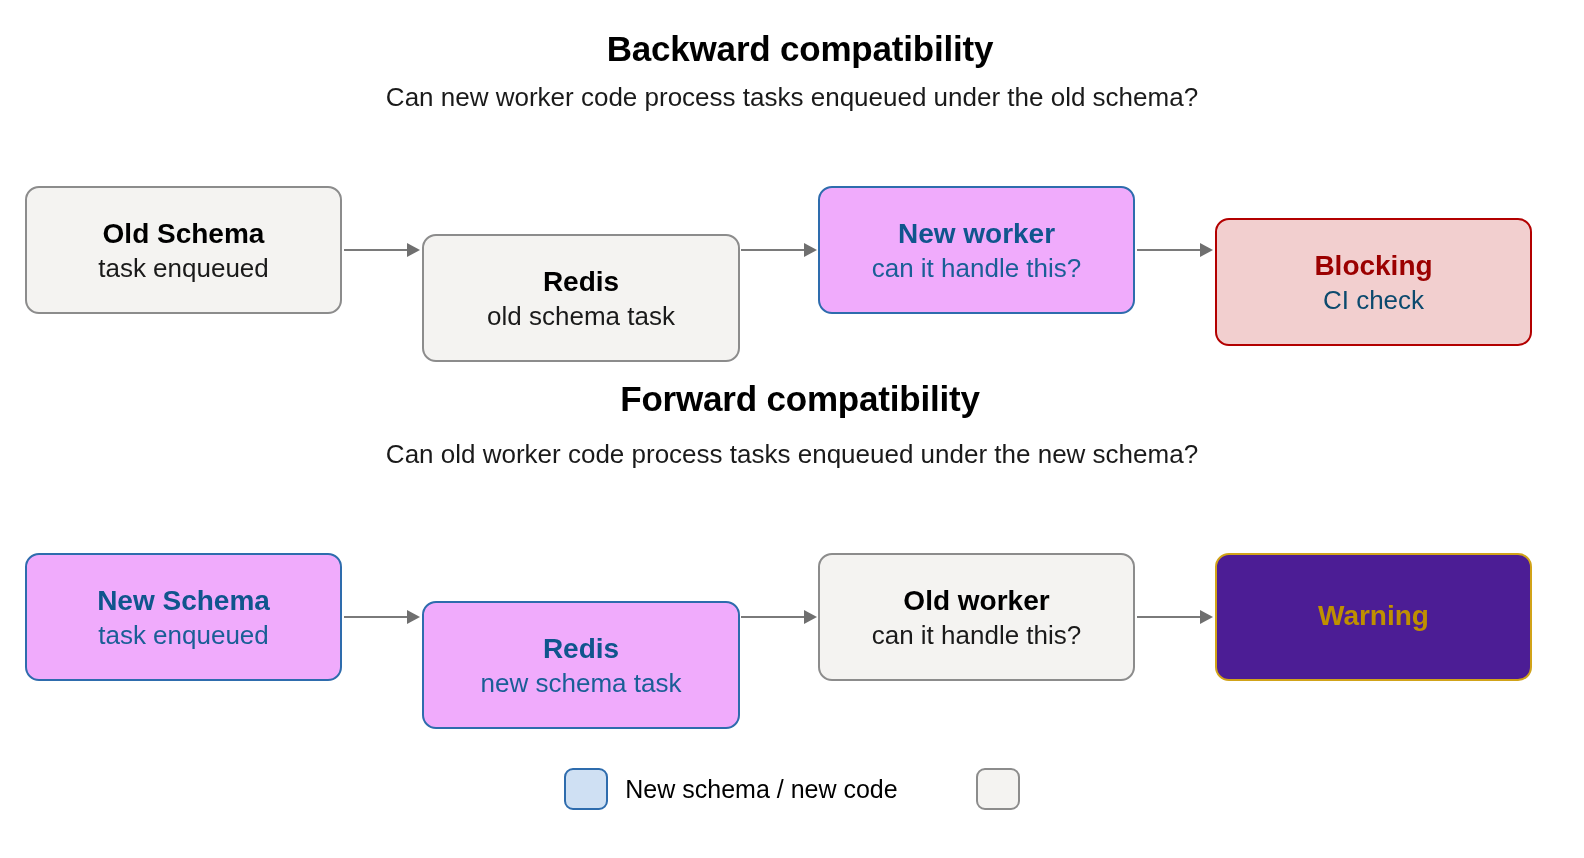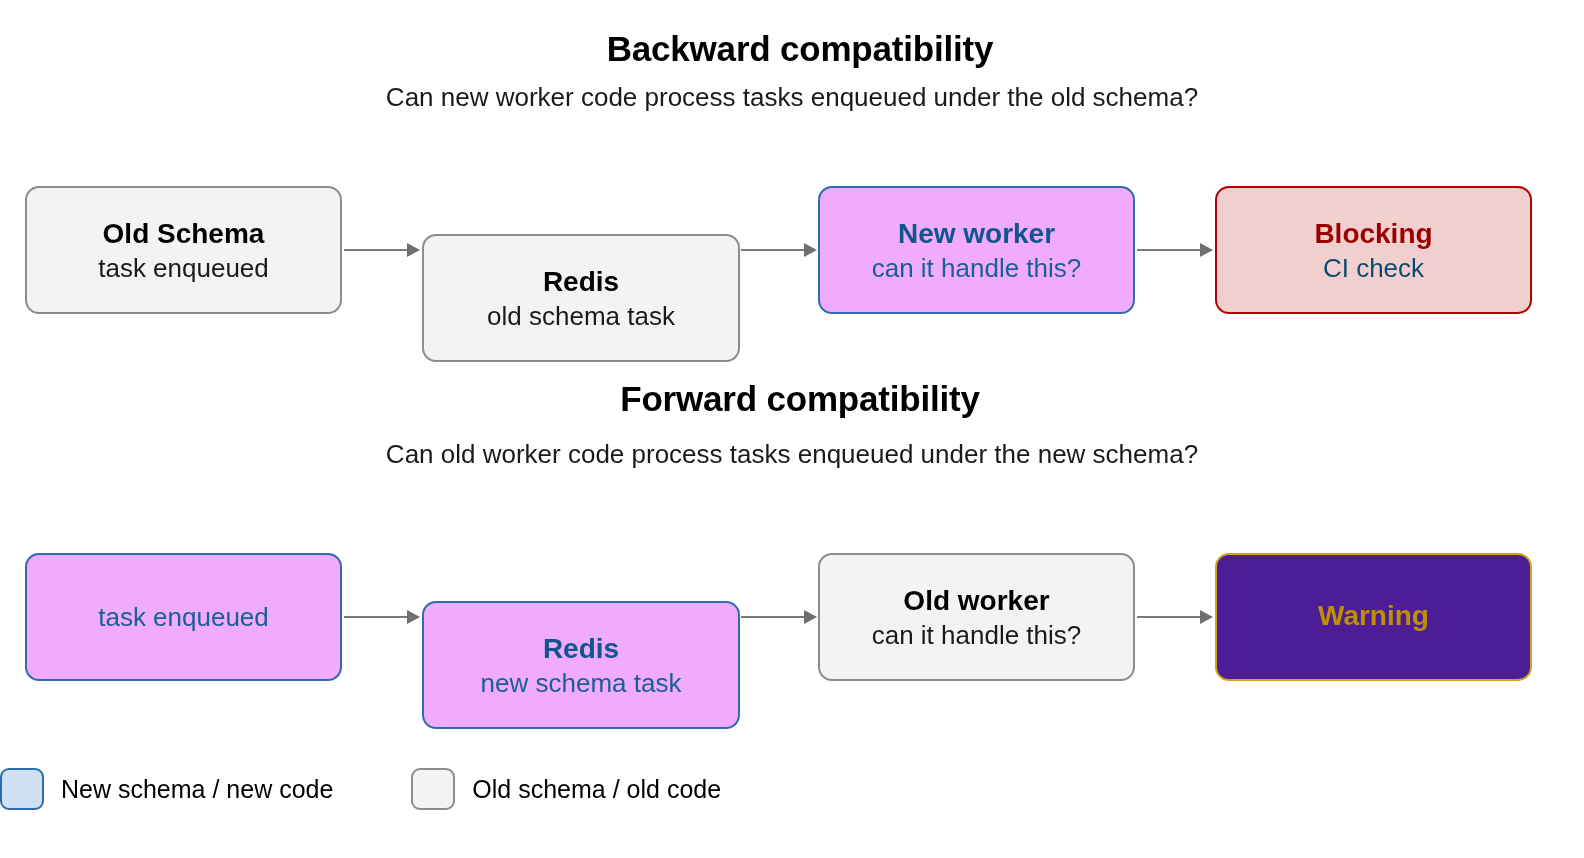--- a/index.html
+++ b/index.html
@@ -102,20 +102,21 @@
   .node.blue {
     background: #f0abfc;
     border-color: #2e6cad;
   }
   .node.blue .n-title { color: #10558d; }
   .node.blue .n-sub   { color: #1a5e96; }
 
   .node.red {
     background: #f2cfcf;
     border-color: #b30000;
+    margin-top: 32px;
   }
   .node.red .n-title { color: #9b0000; }
   .node.red .n-sub   { color: #0c4a6e; }
 
   .node.yellow {
     background: #4c1d95;
     border-color: #d1a319;
   }
   .node.yellow .n-title { color: #bf9000; }
 
@@ -150,21 +151,21 @@
   .arrow.a2 .shaft { width: 63px; }
   .arrow.a3 .shaft { width: 63px; }
 
   
   .legend {
     position: absolute;
     top: 768px;
     left: 0;
     width: 1584px;
     display: flex;
-    justify-content: flex-start;
+    justify-content: center;
     align-items: center;
     gap: 78px;
   }
   .legend-item {
     display: flex;
     align-items: center;
     gap: 17px;
   }
   .swatch {
     width: 44px;
@@ -231,20 +232,21 @@
     </div>
 
   </div>
 
   <div class="section-title" id="title-forward">Forward compatibility</div>
   <div class="section-sub" id="sub-forward">Can old worker code process tasks enqueued under the new schema?</div>
 
   <div class="row" id="row-forward">
 
     <div class="node blue col1">
+      <div class="n-title">New Schema</div>
       <div class="n-sub">task enqueued</div>
     </div>
 
     <div class="arrow a1">
       <div class="shaft"></div>
       <div class="head"></div>
     </div>
 
     <div class="node blue col2">
       <div class="n-title">Redis</div>
@@ -275,18 +277,17 @@
 
   <div class="legend">
 
     <div class="legend-item">
       <div class="swatch blue"></div>
       <div class="legend-label">New schema / new code</div>
     </div>
 
     <div class="legend-item">
       <div class="swatch grey"></div>
-      <div class="legend-label">Old schema / old code</div>
     </div>
 
   </div>
 
 </div>
 
 </body></html>

